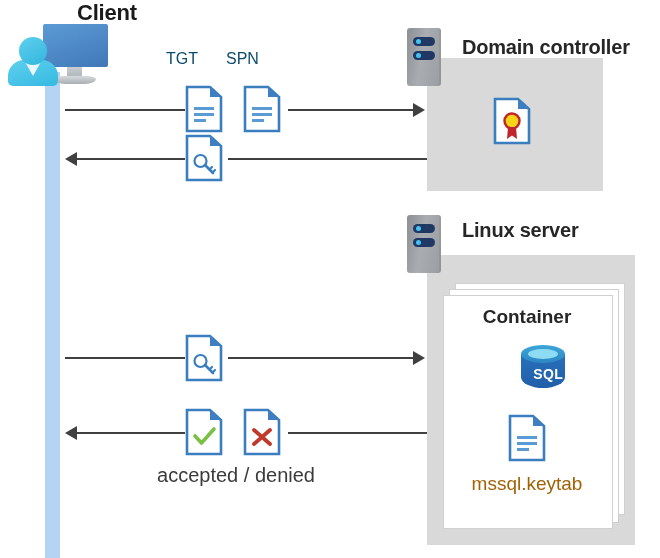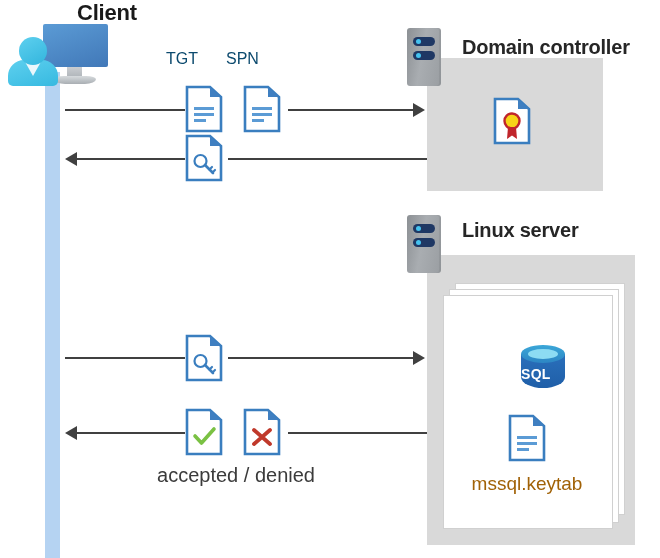--- a/index.html
+++ b/index.html
@@ -159,21 +159,21 @@
   }
   .sql-top-inner {
     left: 7px; top: 4px;
     width: 30px; height: 10px;
     border-radius: 50%;
     background: #8ddcf3;
   }
   .sql-text {
     left: 0; top: 21px;
     width: 42px;
-    text-align: left;
+    text-align: right;
     font-size: 14px;
     font-weight: bold;
     color: #ffffff;
     letter-spacing: 0.3px;
   }
 
   
   .doc {
     width: 38px; height: 48px;
   }
@@ -258,20 +258,21 @@
       <span class="server-led"></span>
     </div>
   </div>
 
   <div class="abs group-title" id="linux-title">Linux server</div>
 
   <div class="abs card" id="card-back2"></div>
   <div class="abs card" id="card-back1"></div>
   <div class="abs card" id="card-front"></div>
 
+  <div class="abs" id="container-title">Container</div>
 
   <div class="abs" id="sql-icon">
     <div class="abs sql-body"></div>
     <div class="abs sql-top">
       <div class="abs sql-top-inner"></div>
     </div>
     <div class="abs sql-text">SQL</div>
   </div>
 
   <div class="abs doc" style="left:508px; top:414px;">

